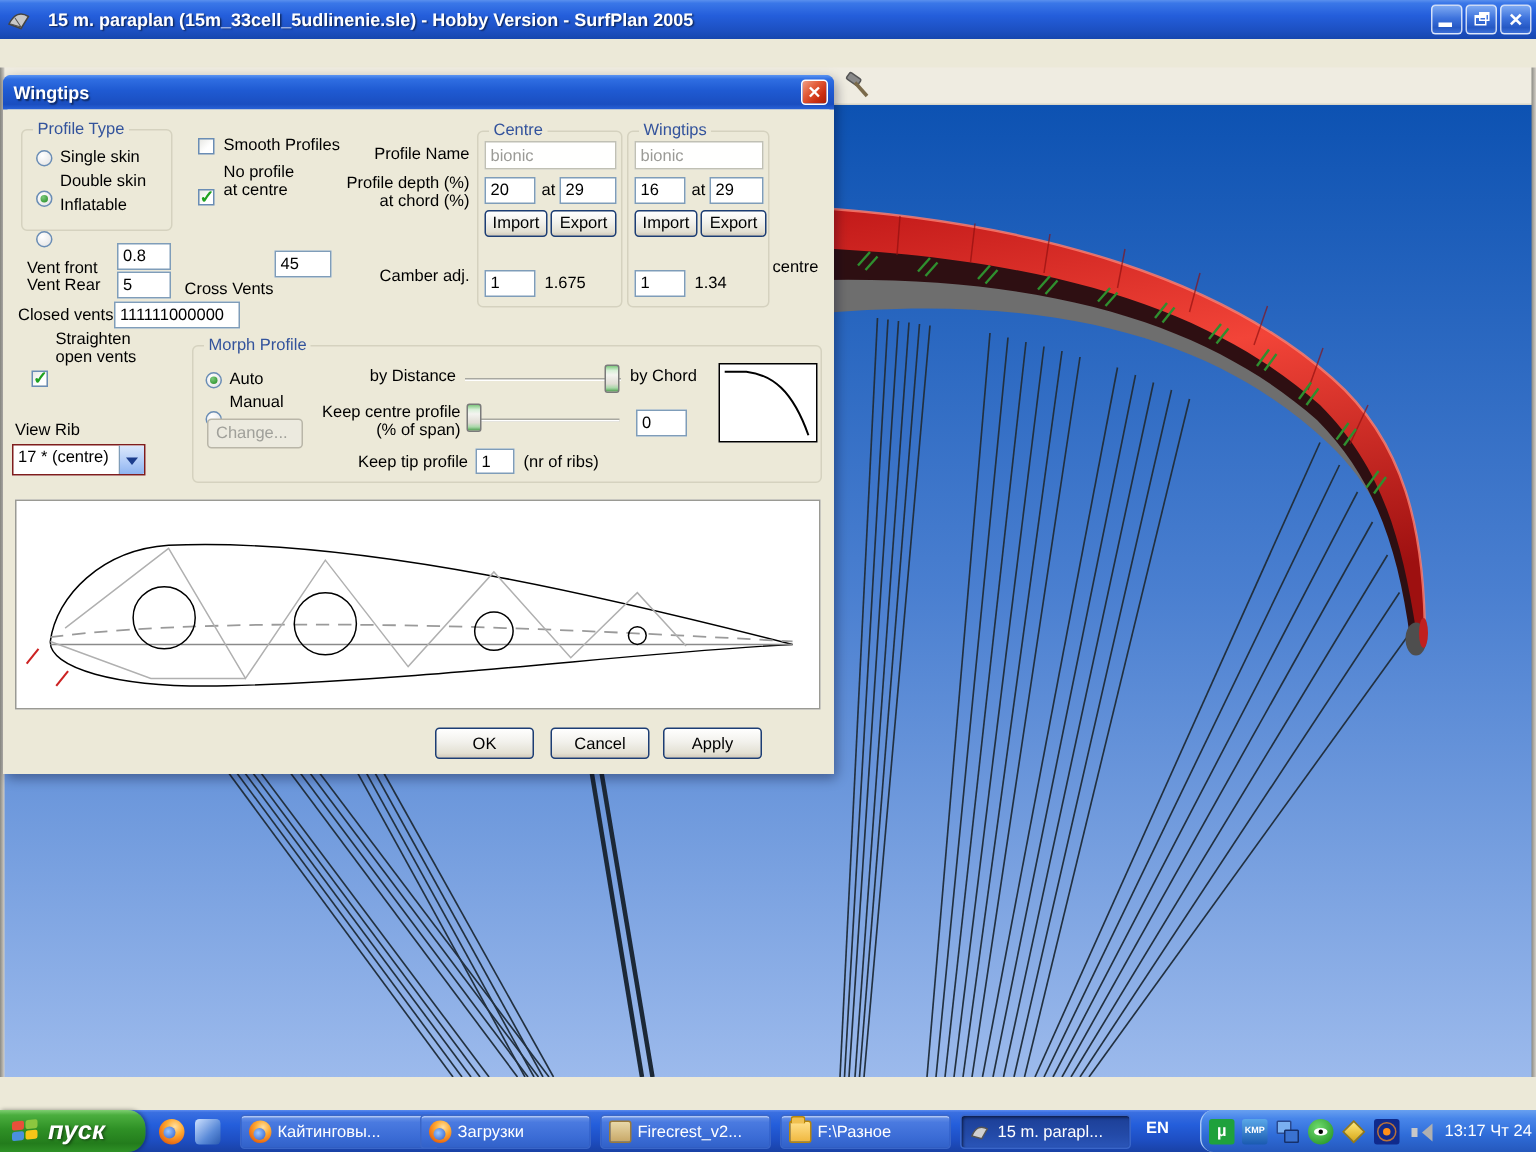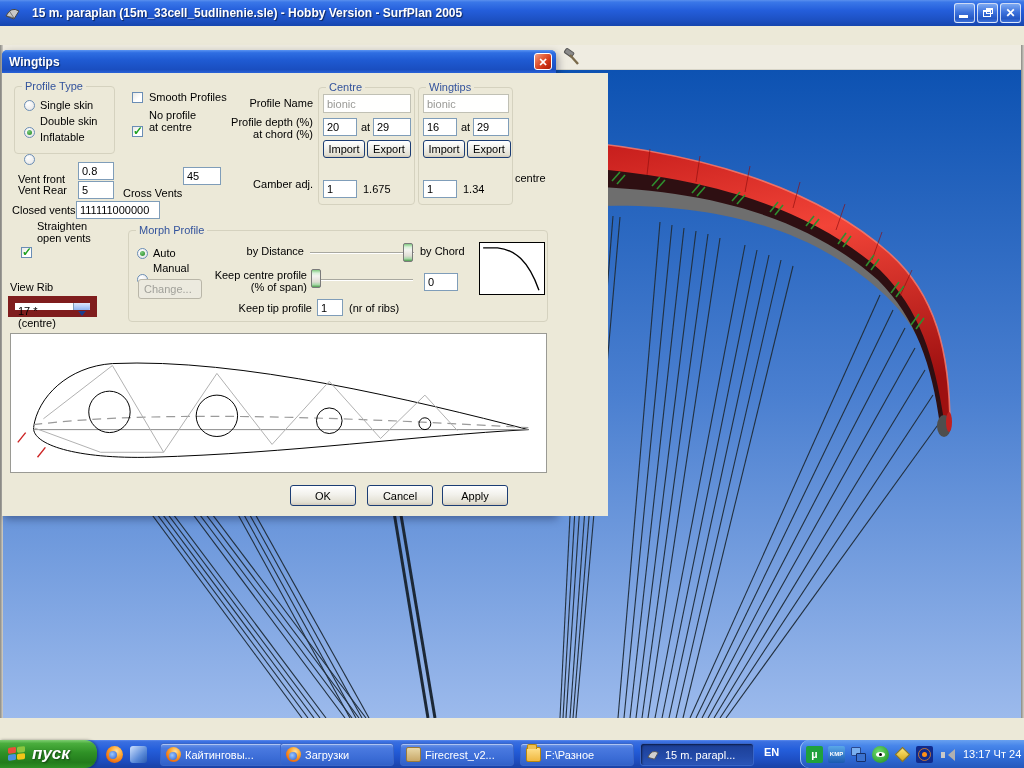--- a/index.html
+++ b/index.html
@@ -35,21 +35,21 @@
   #dialog { left:2px; top:50px; width:554px; height:466px; z-index:20;
     border:3px solid #1d54c9; border-top:none; border-radius:6px 6px 4px 4px;
     background:#ece9d8; box-shadow:2px 3px 8px rgba(0,0,30,.35); }
   #dlg-title { left:-3px; top:0; width:554px; height:23px; border-radius:5px 5px 0 0;
     background:linear-gradient(180deg,#5a94f2 0%,#2f6ee2 12%,#1f5ad2 45%,#1a4ec0 85%,#2a63d8 100%);
     display:flex; align-items:center; }
   #dlg-title span { color:#fff; font-weight:bold; font-size:12px; margin-left:7px; text-shadow:1px 1px 1px rgba(0,0,0,.5); }
   #dlg-close { position:absolute; right:4px; top:3px; width:18px; height:17px; border:1px solid #fff; border-radius:3px;
     background:linear-gradient(135deg,#f0a088 0%,#e4603c 35%,#cc3012 70%,#a81c06 100%);
     color:#fff; font-weight:bold; font-size:11px; text-align:center; line-height:16px; }
-  #dlg-body { left:-3px; top:23px; width:606px; height:443px; background:#ece9d8; }
+  #dlg-body { left:-3px; top:23px; width:554px; height:443px; background:#ece9d8; }
 
   .groupbox { border:1px solid #d5d2bf; border-radius:4px; }
   .gb-label { position:absolute; top:-7px; left:7px; background:#ece9d8; padding:0 3px; color:#33539c; }
 
   .radio { width:11px; height:11px; border-radius:50%; border:1px solid #6a8db5; background:radial-gradient(circle at 35% 30%,#ffffff,#e2e2e2); position:relative; }
   .radio.sel::after { content:""; position:absolute; left:2px; top:2px; width:5px; height:5px; border-radius:50%; background:radial-gradient(circle at 35% 30%,#7cc97c,#1f8a1f); }
   .check { width:11px; height:11px; border:1px solid #6a8db5; background:linear-gradient(135deg,#e8e8e4,#ffffff 60%); position:relative; }
   .check.on::after { content:"\2713"; position:absolute; left:0px; top:-3px; color:#1fa11f; font-weight:bold; font-size:12px; }
 
   .fld { border:1px solid #7f9db9; background:#fff; font:11px "Liberation Sans",sans-serif; padding:1px 3px; }
@@ -57,21 +57,21 @@
   .btn { border:1px solid #1c3d74; border-radius:3px; font:11px "Liberation Sans",sans-serif;
     background:linear-gradient(180deg,#ffffff 0%,#f2f1ec 45%,#e3e0d3 85%,#d2cabb 100%); text-align:center; }
   .btn.dis { color:#a0a09a; border-color:#b9b6a8; background:#eceadf; }
   .lbl { white-space:nowrap; }
   .r { text-align:right; }
 
   .track { height:2px; background:#a8a8a0; border-bottom:1px solid #fff; }
   .thumb { width:10px; height:19px; border:1px solid #7a7a7a; border-radius:2px;
     background:linear-gradient(180deg,#7fc97f 0%,#d8f0d8 18%,#f4f4f0 35%,#dfddd4 70%,#a8d8a8 86%,#4f9e4f 100%); }
 
-  .ddl { border:7px solid #7f1d1d; background:#fff; display:flex; }
+  .ddl { border:1px solid #7f1d1d; background:#fff; display:flex; }
   .ddl .txt { flex:1; padding:2px 3px; }
   .ddl .arrow { width:17px; border-left:1px solid #7f9db9; border-radius:0 1px 1px 0;
     background:linear-gradient(180deg,#dce8fc 0%,#b6cff8 50%,#8fb4f0 100%); position:relative; }
   .ddl .arrow::after { content:""; position:absolute; left:4px; top:8px; border:4px solid transparent; border-top:5px solid #1c3d8c; }
 
   
   #statusbar { left:0; top:718px; width:1024px; height:22px; background:#f3f2ec; border-top:1px solid #cfccc0; }
   #statusbar .ready { position:absolute; left:6px; top:5px; color:#222; }
   #statusbar .numbox { position:absolute; right:10px; top:3px; width:50px; height:16px; border:1px solid; border-color:#9d9d8f #fff #fff #9d9d8f; text-align:center; line-height:15px; color:#222; }
 

